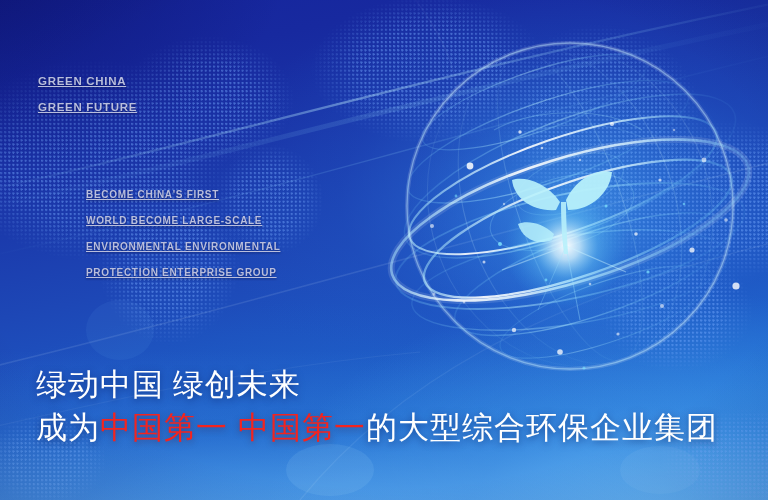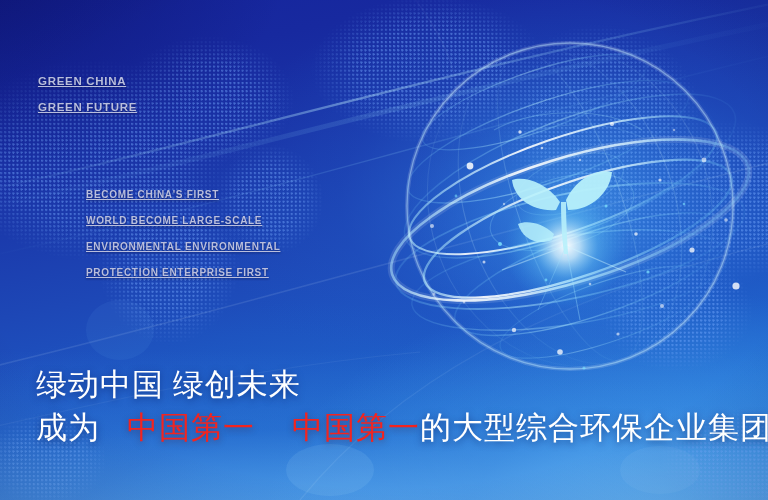--- a/index.html
+++ b/index.html
@@ -93,21 +93,21 @@
   .eng-top div, .eng-mid div { white-space:nowrap;text-decoration:underline; }
 
   .headline {
     position:absolute; left:36px; top:364px;
     color:#ffffff;
     font-family:Liberation Serif, serif;
     text-shadow:0 2px 7px rgba(6,22,88,0.55);
   }
   .hl-line1 { font-size:31px; line-height:42px; letter-spacing:1px; white-space:nowrap; }
   .hl-line2 { font-size:31px; line-height:44px; letter-spacing:1px; white-space:nowrap; }
-  .hl-red { color:#f3241f; text-shadow:0 2px 7px rgba(70,6,10,0.35);margin-left:27px; }
+  .hl-red { color:#f3241f; text-shadow:0 2px 7px rgba(70,6,10,0.35); }
   .sp { display:inline-block; width:10px; }
 </style>
 </head>
 <body>
 
 <div id="stage">
 
   <div class="bg-layer bg-base"></div>
   <div class="dots m1"></div>
   <div class="bg-layer bg-topleft-dark"></div>
@@ -263,21 +263,21 @@
 
   <div class="eng-top">
     <div>GREEN CHINA</div>
     <div>GREEN FUTURE</div>
   </div>
 
   <div class="eng-mid">
     <div>BECOME CHINA'S FIRST</div>
     <div>WORLD BECOME LARGE-SCALE</div>
     <div>ENVIRONMENTAL ENVIRONMENTAL</div>
-    <div>PROTECTION ENTERPRISE FIRST</div>
+    <div>PROTECTION ENTERPRISE GROUP</div>
   </div>
 
   <div class="headline">
     <div class="hl-line1">绿动中国 绿创未来</div>
     <div class="hl-line2"><span>成为</span><span class="hl-red">中国第一</span><span class="sp"></span><span class="hl-red">中国第一</span><span>的大型综合环保企业集团</span></div>
   </div>
 
 </div>
 
 </body></html>

